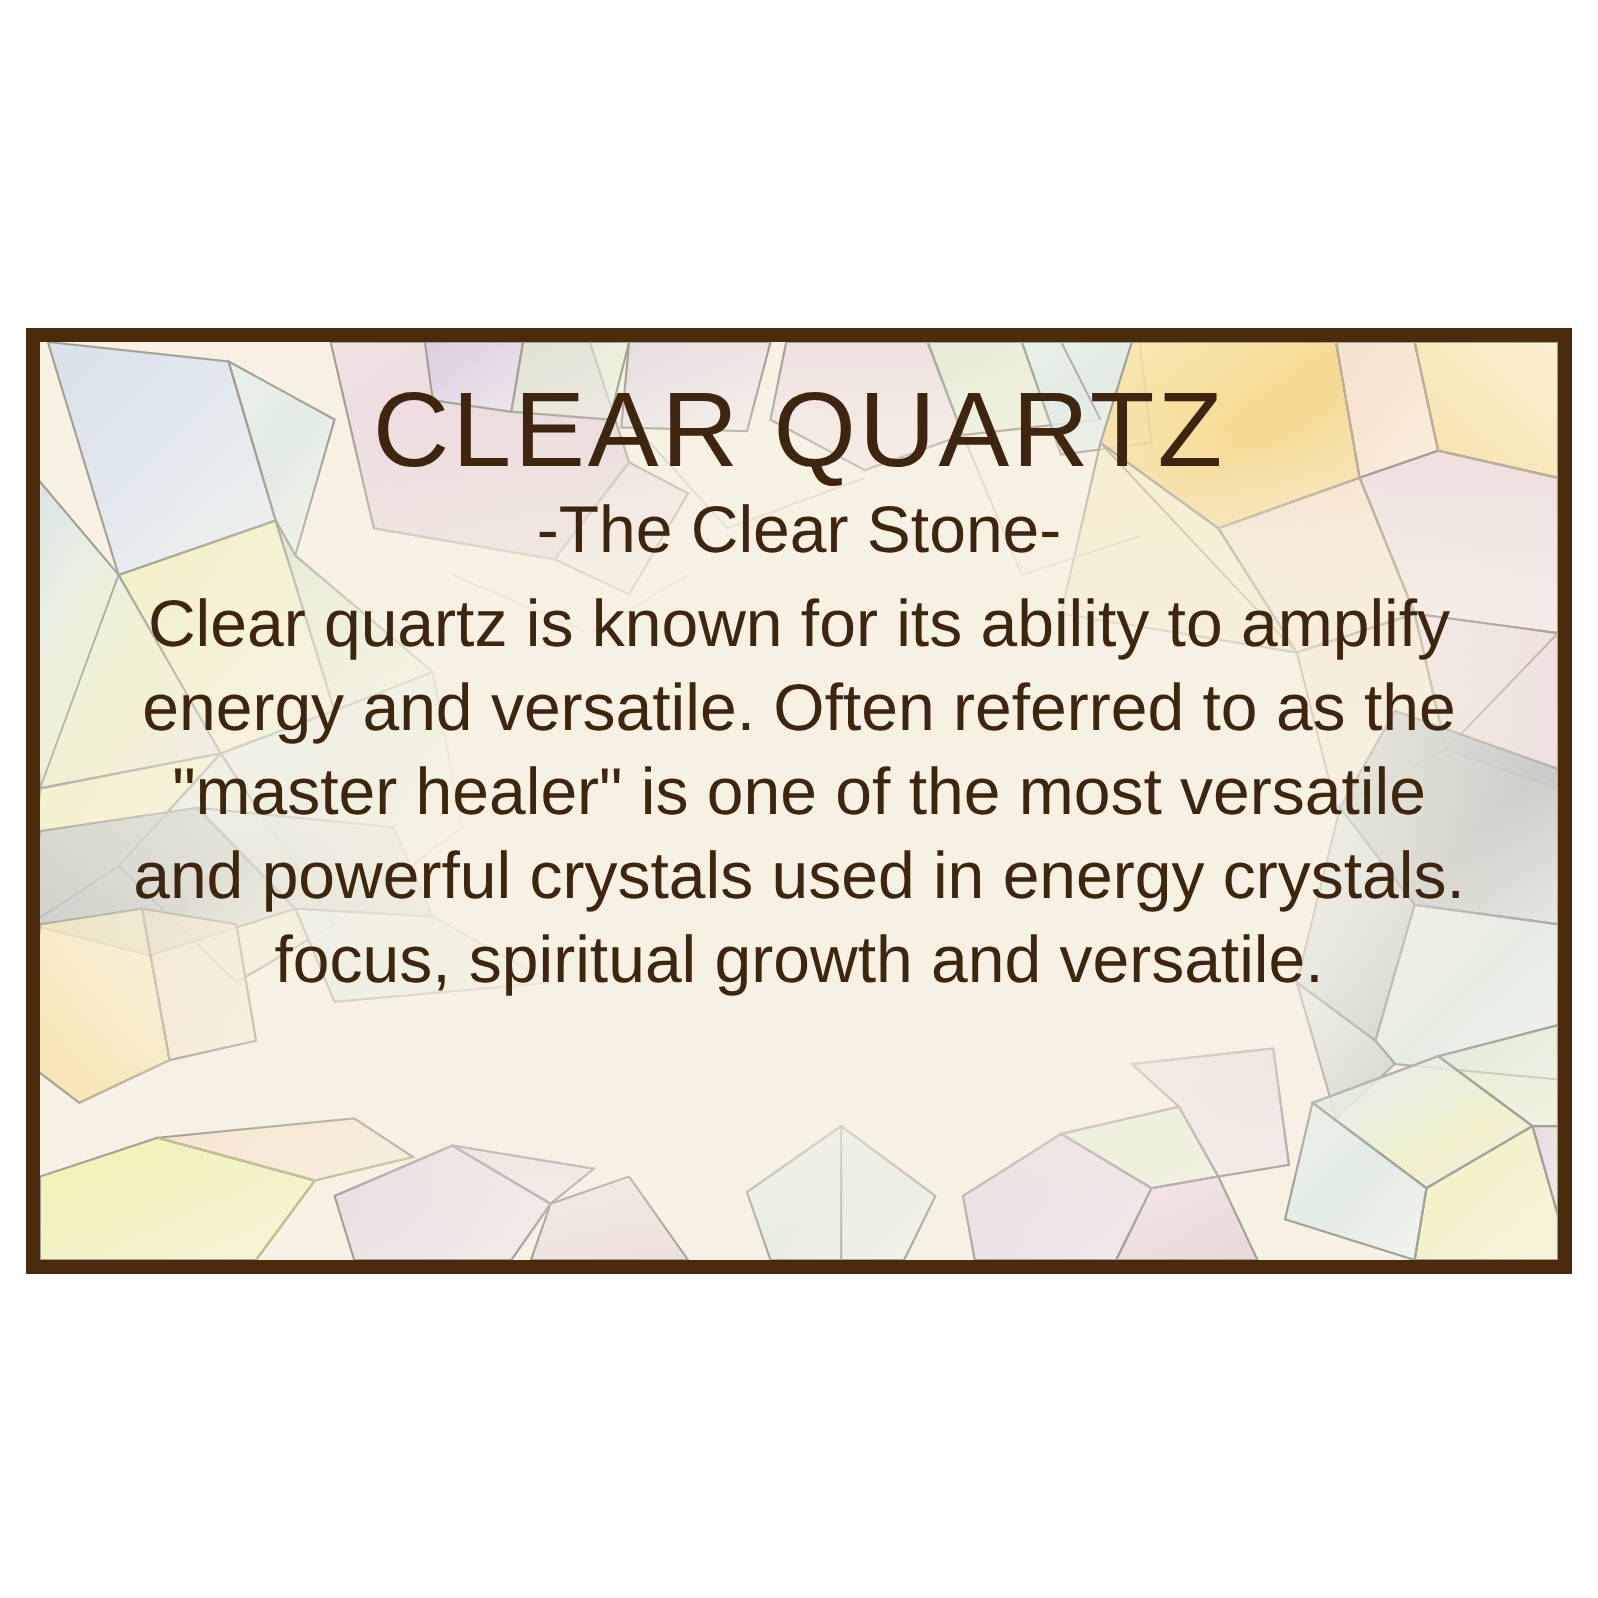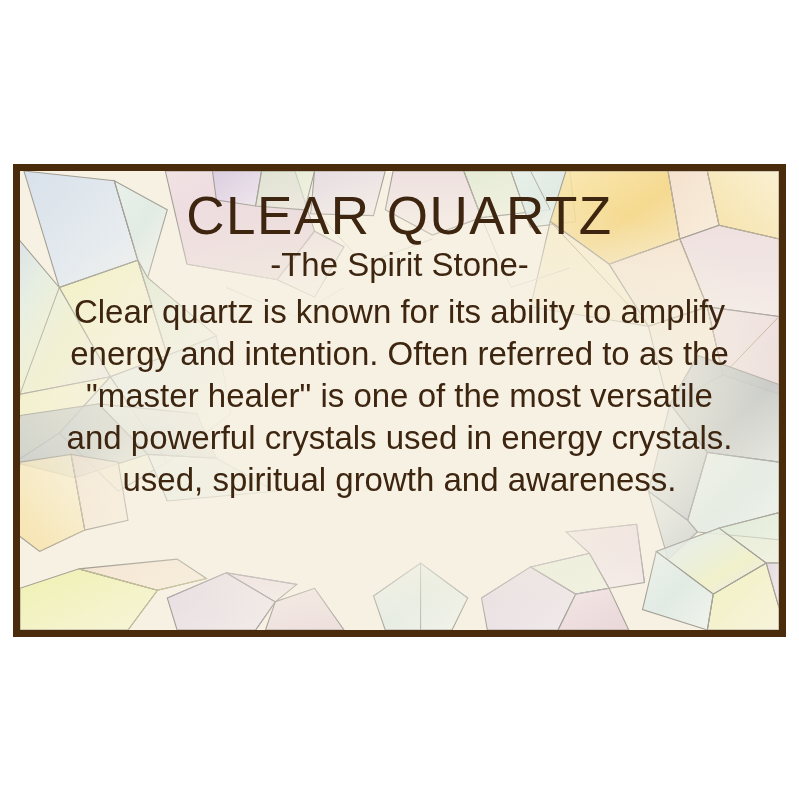--- a/index.html
+++ b/index.html
@@ -292,22 +292,22 @@
         <path d="M210,120 L280,150 L330,120"></path>
         <path d="M470,48 L500,120 L560,100"></path>
       </g>
     </g>
   </svg>
 
   <div id="veil"></div>
 
   <div id="card-content">
     <h1 id="title">CLEAR QUARTZ</h1>
-    <h2 id="subtitle">-The Spirit Stone-</h2>
+    <h2 id="subtitle">-The Clear Stone-</h2>
     <div id="body-text">
       <div class="body-line">Clear quartz is known for its ability to amplify</div>
-      <div class="body-line">energy and intention. Often referred to as the</div>
+      <div class="body-line">energy and versatile. Often referred to as the</div>
       <div class="body-line">"master healer" is one of the most versatile</div>
       <div class="body-line">and powerful crystals used in energy crystals.</div>
-      <div class="body-line">used, spiritual growth and awareness.</div>
+      <div class="body-line">focus, spiritual growth and versatile.</div>
     </div>
   </div>
 </div>
 
 </body></html>

